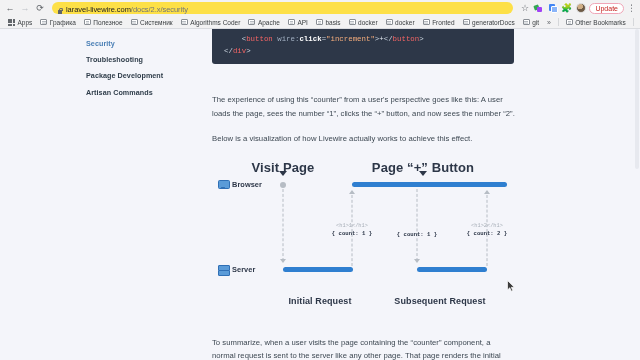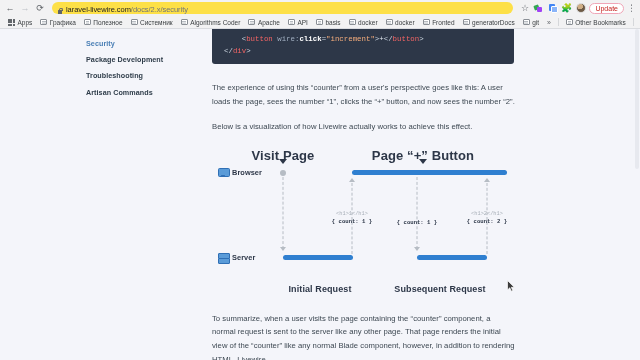--- a/index.html
+++ b/index.html
@@ -108,21 +108,21 @@
   .code-line { white-space: pre; }
   .t-punc { color: #cbd5e0; }
   .t-tag  { color: #f56565; }
   .t-attr { color: #a0aec0; }
   .t-attr2{ color: #ffffff; font-weight: 700; }
   .t-str  { color: #f6ad7c; }
   .t-plain{ color: #e2e8f0; }
 
   .para {
     font-size: 7.7px; color: #3d4852; line-height: 1.78; width: 303px;
-    margin-top: 16px; letter-spacing: 0.02px;
+    margin-top: 28px; letter-spacing: 0.02px;
   }
   .para.tight { margin-top: 11px; }
 
   
   .diagram { position: relative; width: 305px; height: 150px; margin-top: 12px; }
 
   .dg-title {
     position: absolute; font-size: 13px; font-weight: 700; color: #2d3748;
     white-space: nowrap; transform: translateX(-50%); letter-spacing: 0.1px;
   }
@@ -315,22 +315,22 @@
       
       
     </div>
   </div>
 
   <div class="page">
     <div class="content-wrap">
 
       <nav class="sidebar">
         <div class="side-item active">Security</div>
+        <div class="side-item">Troubleshooting</div>
         <div class="side-item">Package Development</div>
-        <div class="side-item">Troubleshooting</div>
         <div class="side-item">Artisan Commands</div>
       </nav>
 
       <main class="main">
 
         <div class="code-block">
           <div class="code-line"><span class="t-plain">    </span><span class="t-punc">&lt;</span><span class="t-tag">button</span><span class="t-attr"> wire:</span><span class="t-attr2">click</span><span class="t-punc">=</span><span class="t-str">"increment"</span><span class="t-punc">&gt;</span><span class="t-plain">+</span><span class="t-punc">&lt;/</span><span class="t-tag">button</span><span class="t-punc">&gt;</span></div>
           <div class="code-line"><span class="t-punc">&lt;/</span><span class="t-tag">div</span><span class="t-punc">&gt;</span></div>
         </div>
 

